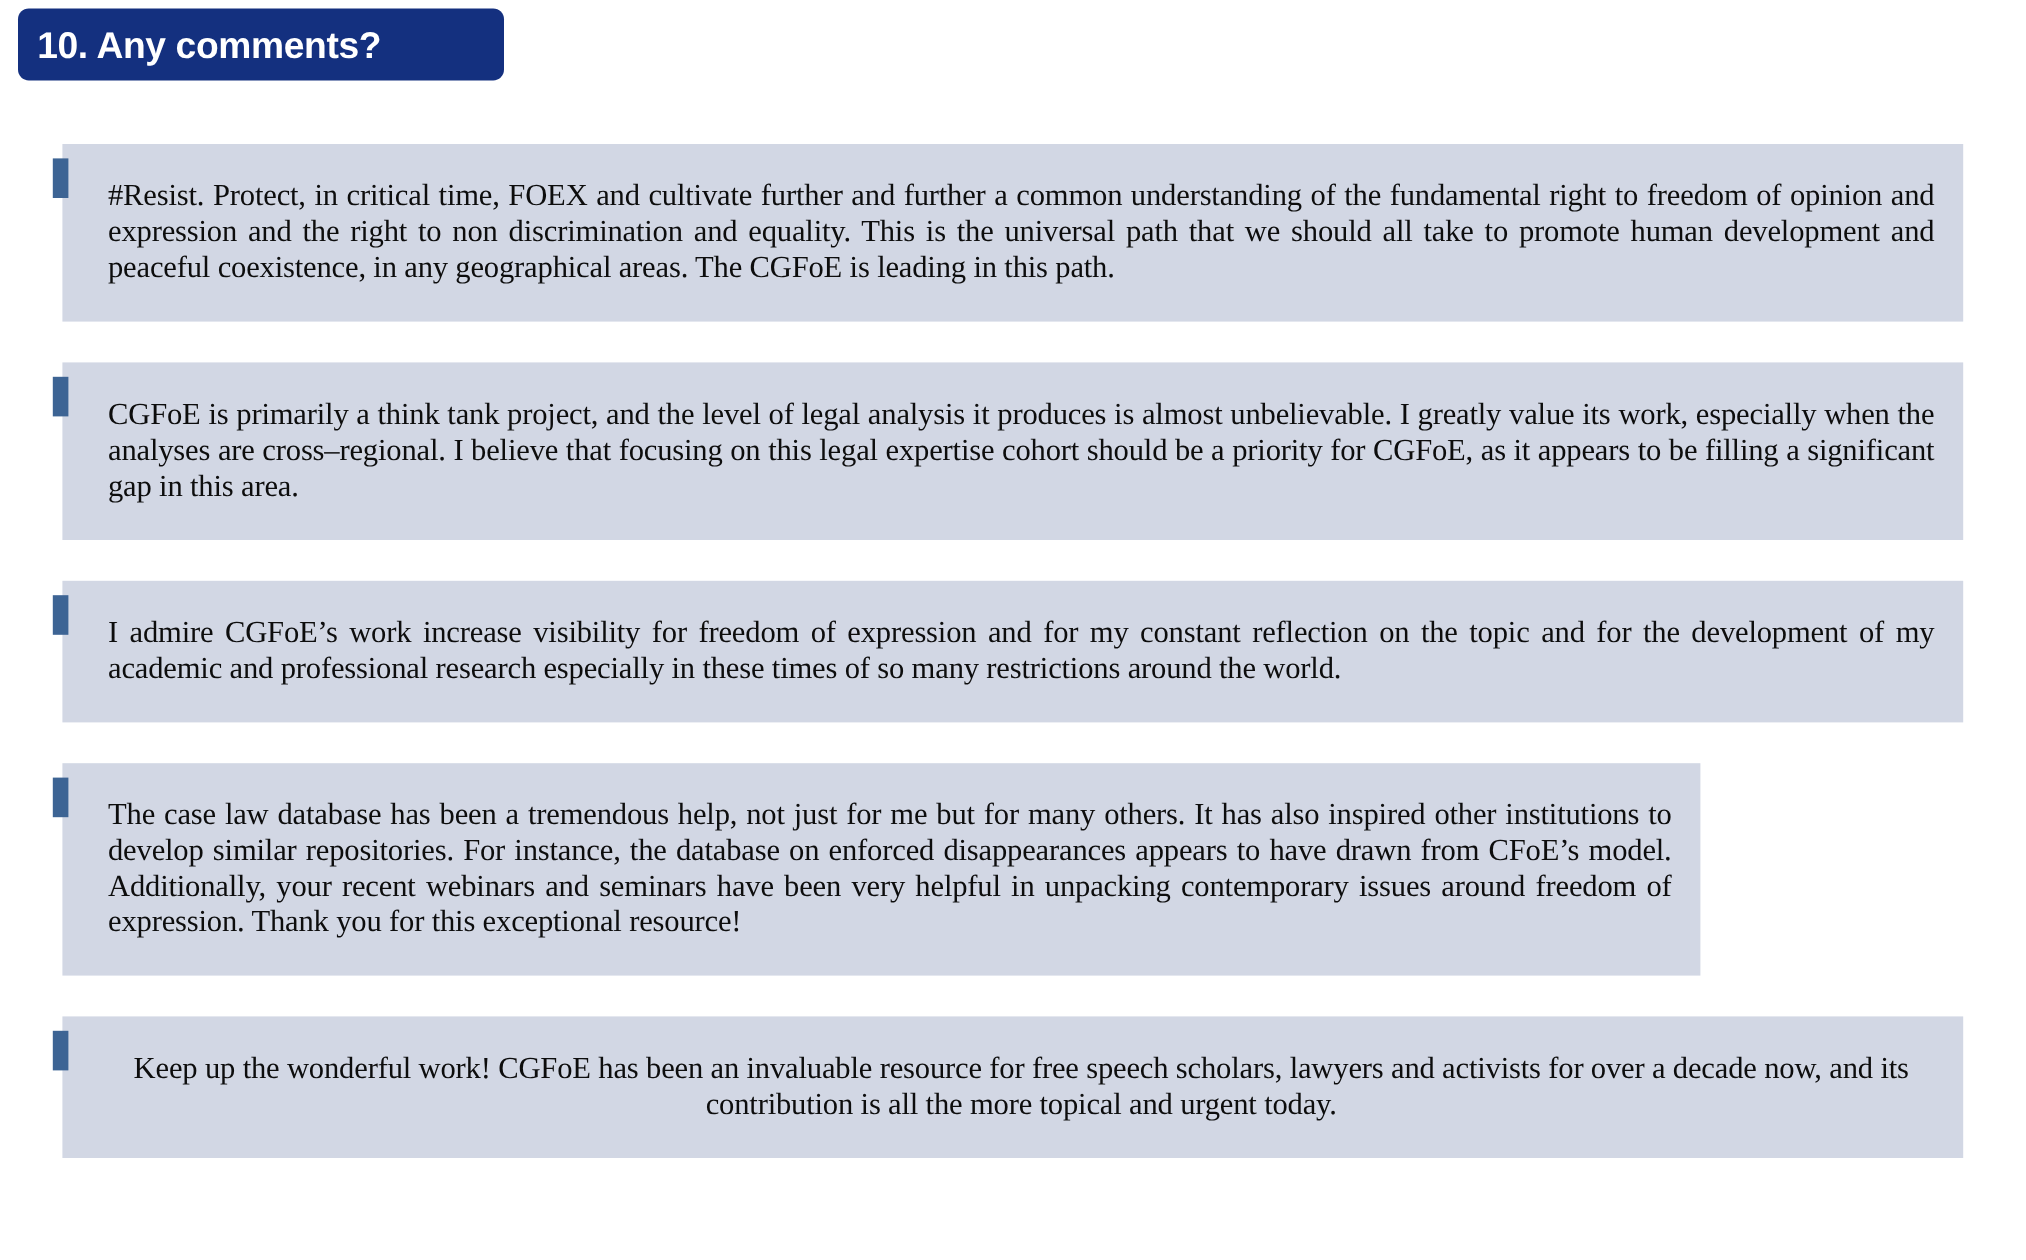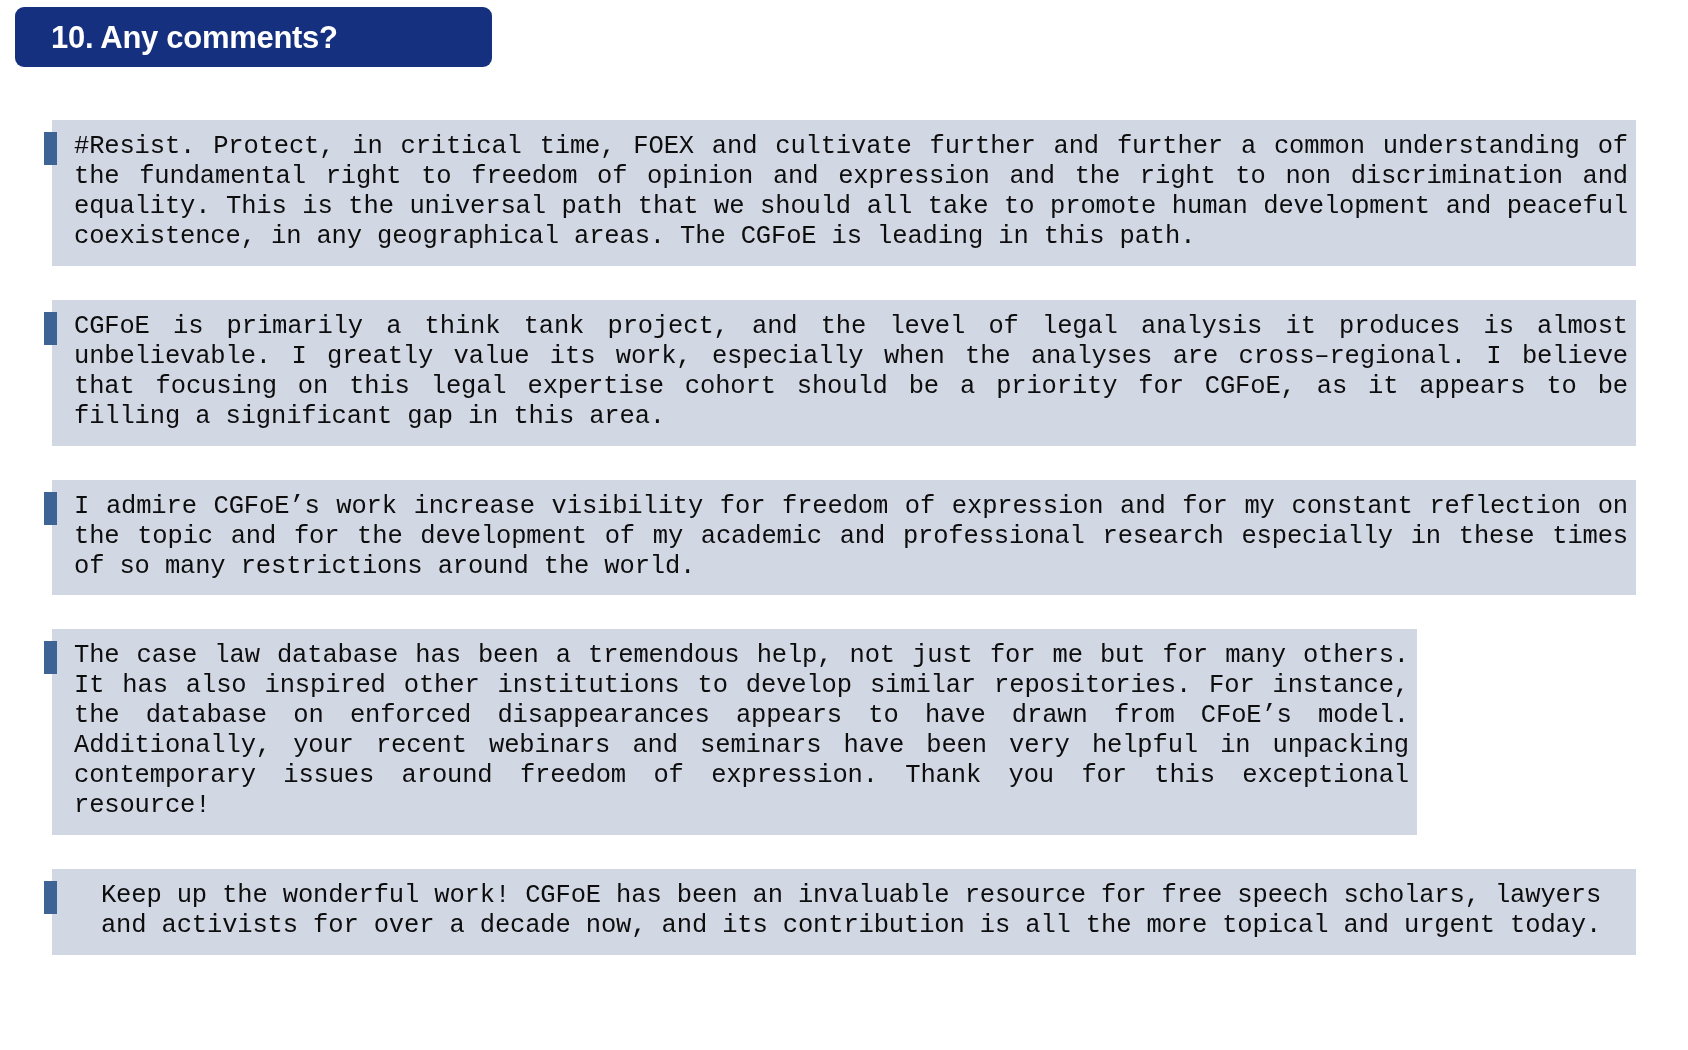--- a/index.html
+++ b/index.html
@@ -19,28 +19,28 @@
     width: 1688px;
     height: 1050px;
     background: #ffffff;
   }
 
   
   .title-badge {
     position: absolute;
     left: 15px;
     top: 7px;
-    width: 477px;
+    width: 405px;
     height: 60px;
     background: #14307f;
     border-radius: 9px;
     display: flex;
     align-items: center;
     box-sizing: border-box;
-    padding-left: 36px;
+    padding-left: 16px;
   }
   .title-badge-text {
     color: #ffffff;
     font-size: 31px;
     font-weight: bold;
     letter-spacing: -0.3px;
     line-height: 1;
     white-space: nowrap;
   }
 
@@ -63,27 +63,27 @@
   .comment-accent {
     position: absolute;
     left: -8px;
     top: 12px;
     width: 13px;
     height: 33px;
     background: #3d6494;
   }
 
   .comment-text {
-    margin: 0;
+    margin: 16px;
     font-size: 25.5px;
     line-height: 1.175;
     color: #0d0d0d;
     text-align: justify;
     text-justify: inter-word;
-    font-family: Liberation Mono, monospace;
+    font-family: Liberation Serif, serif;
     letter-spacing: -0.15px;
     word-spacing: 0px;
     hyphens: none;
   }
   
   .comment-text.no-justify {
     text-align: center;
   }
 </style>
 </head>

